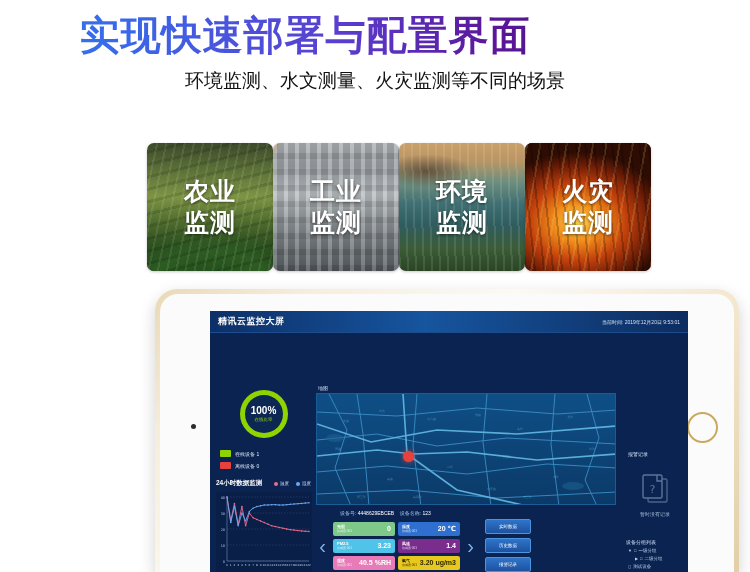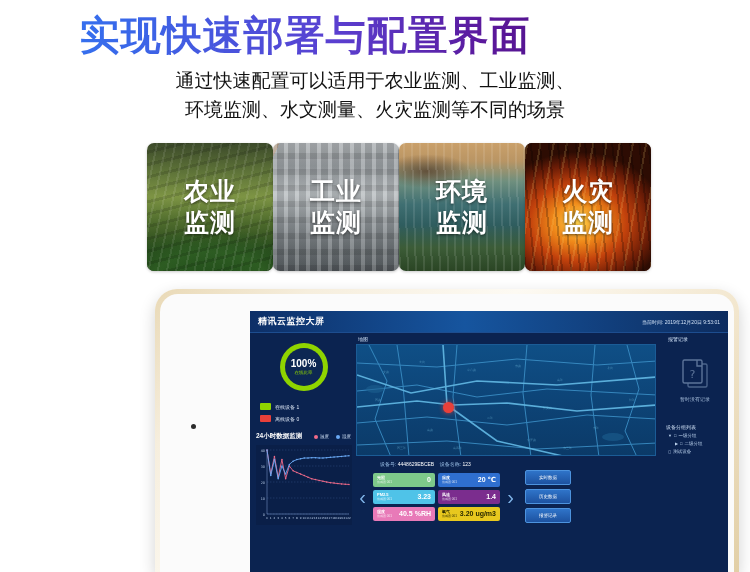--- a/index.html
+++ b/index.html
@@ -89,31 +89,31 @@
     position:absolute;right:16px;top:118px;width:27px;height:27px;border-radius:50%;
     border:2px solid #c9a961;background:#fbfbfb;
   }
   .cam-dot{
     position:absolute;left:31px;top:130px;width:5px;height:5px;border-radius:50%;
     background:#2b2b2b;
   }
   
   .screen{
     position:absolute;left:50px;top:17px;width:478px;height:261px;
-    background:#0b2350;overflow:hidden;margin-left:40px;
+    background:#0b2350;overflow:hidden;
   }
   .scr-header{
     height:22px;background:linear-gradient(90deg,#0d2f67 0%,#134b94 40%,#0e3madd 70%,#0c2a5c 100%);
     background:linear-gradient(90deg,#0d2f67 0%,#16559f 45%,#0d2c5f 100%);
     display:flex;align-items:center;justify-content:space-between;padding:0 8px;
     box-sizing:border-box;border-bottom:1px solid #1d4d8f;
   }
   .scr-title{color:#ffffff;font-size:9px;font-weight:bold;letter-spacing:.5px;}
   .scr-time{color:#cfe0f5;font-size:5px;}
-  .scr-body{position:absolute;left:0;top:22px;right:0;bottom:0;display:flex;}
+  .scr-body{position:absolute;left:0;top:22px;right:0;bottom:0;display:flex;align-items:flex-end;}
   .col-left{width:106px;padding:6px 5px 0 6px;box-sizing:border-box;position:relative;}
   .col-mid{width:308px;padding:3px 4px 0 0;box-sizing:border-box;}
   .col-right{width:64px;padding:3px 4px 0 2px;box-sizing:border-box;}
   
   .gauge-wrap{display:flex;justify-content:center;margin-top:4px;}
   .gauge{
     width:48px;height:48px;border-radius:50%;
     background:conic-gradient(#8fd400 0 100%,#17305e 0);
     display:flex;align-items:center;justify-content:center;position:relative;
   }
@@ -197,21 +197,20 @@
   .tree-row .tw{margin-right:2px;font-size:4px;}
   .ind1{padding-left:2px;}
   .ind2{padding-left:9px;}
   .ind3{padding-left:2px;}
 </style>
 </head>
 <body>
 
 <div class="hero-title">实现快速部署与配置界面</div>
 <div class="hero-sub">
-  <span>通过快速配置可以适用于农业监测、工业监测、</span>
   <span>环境监测、水文测量、火灾监测等不同的场景</span>
 </div>
 
 <div class="cards">
 
   <div class="card">
     <div class="bg bg-agri"></div>
     <div class="label">
       <em>农业</em>
       <em>监测</em>

